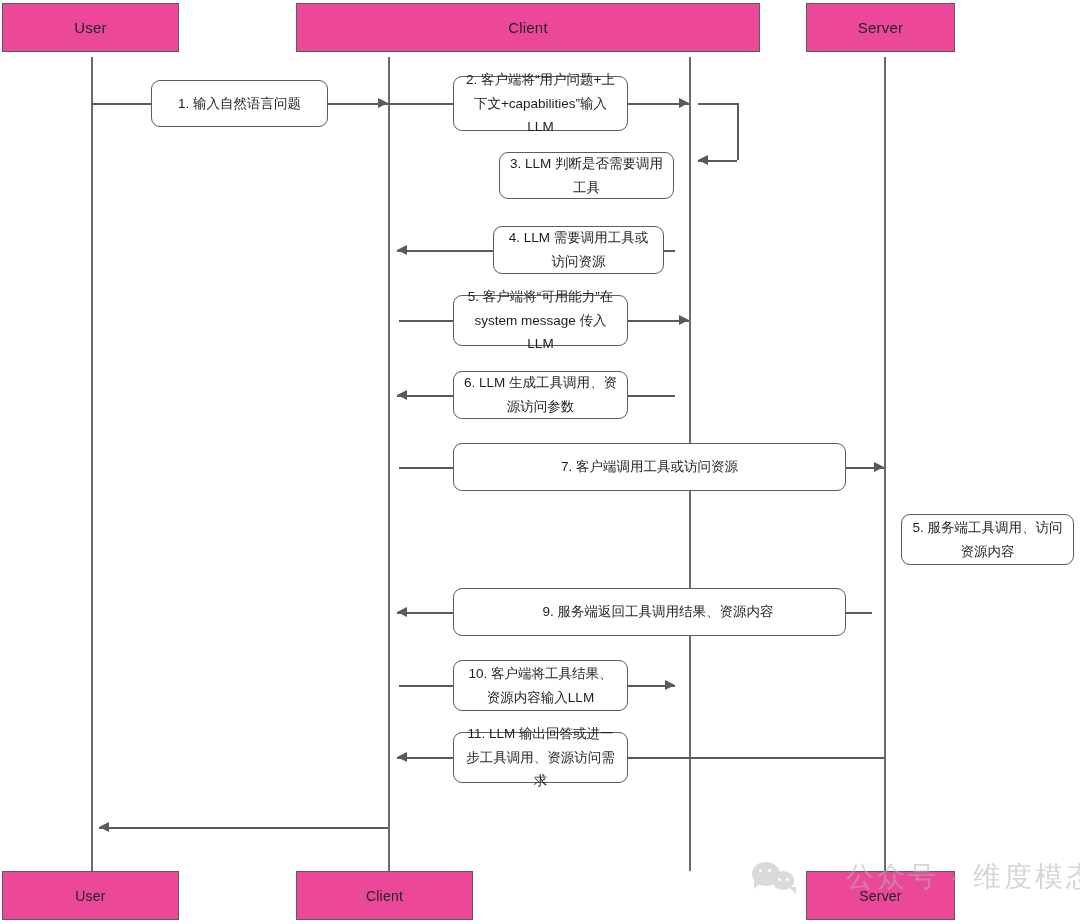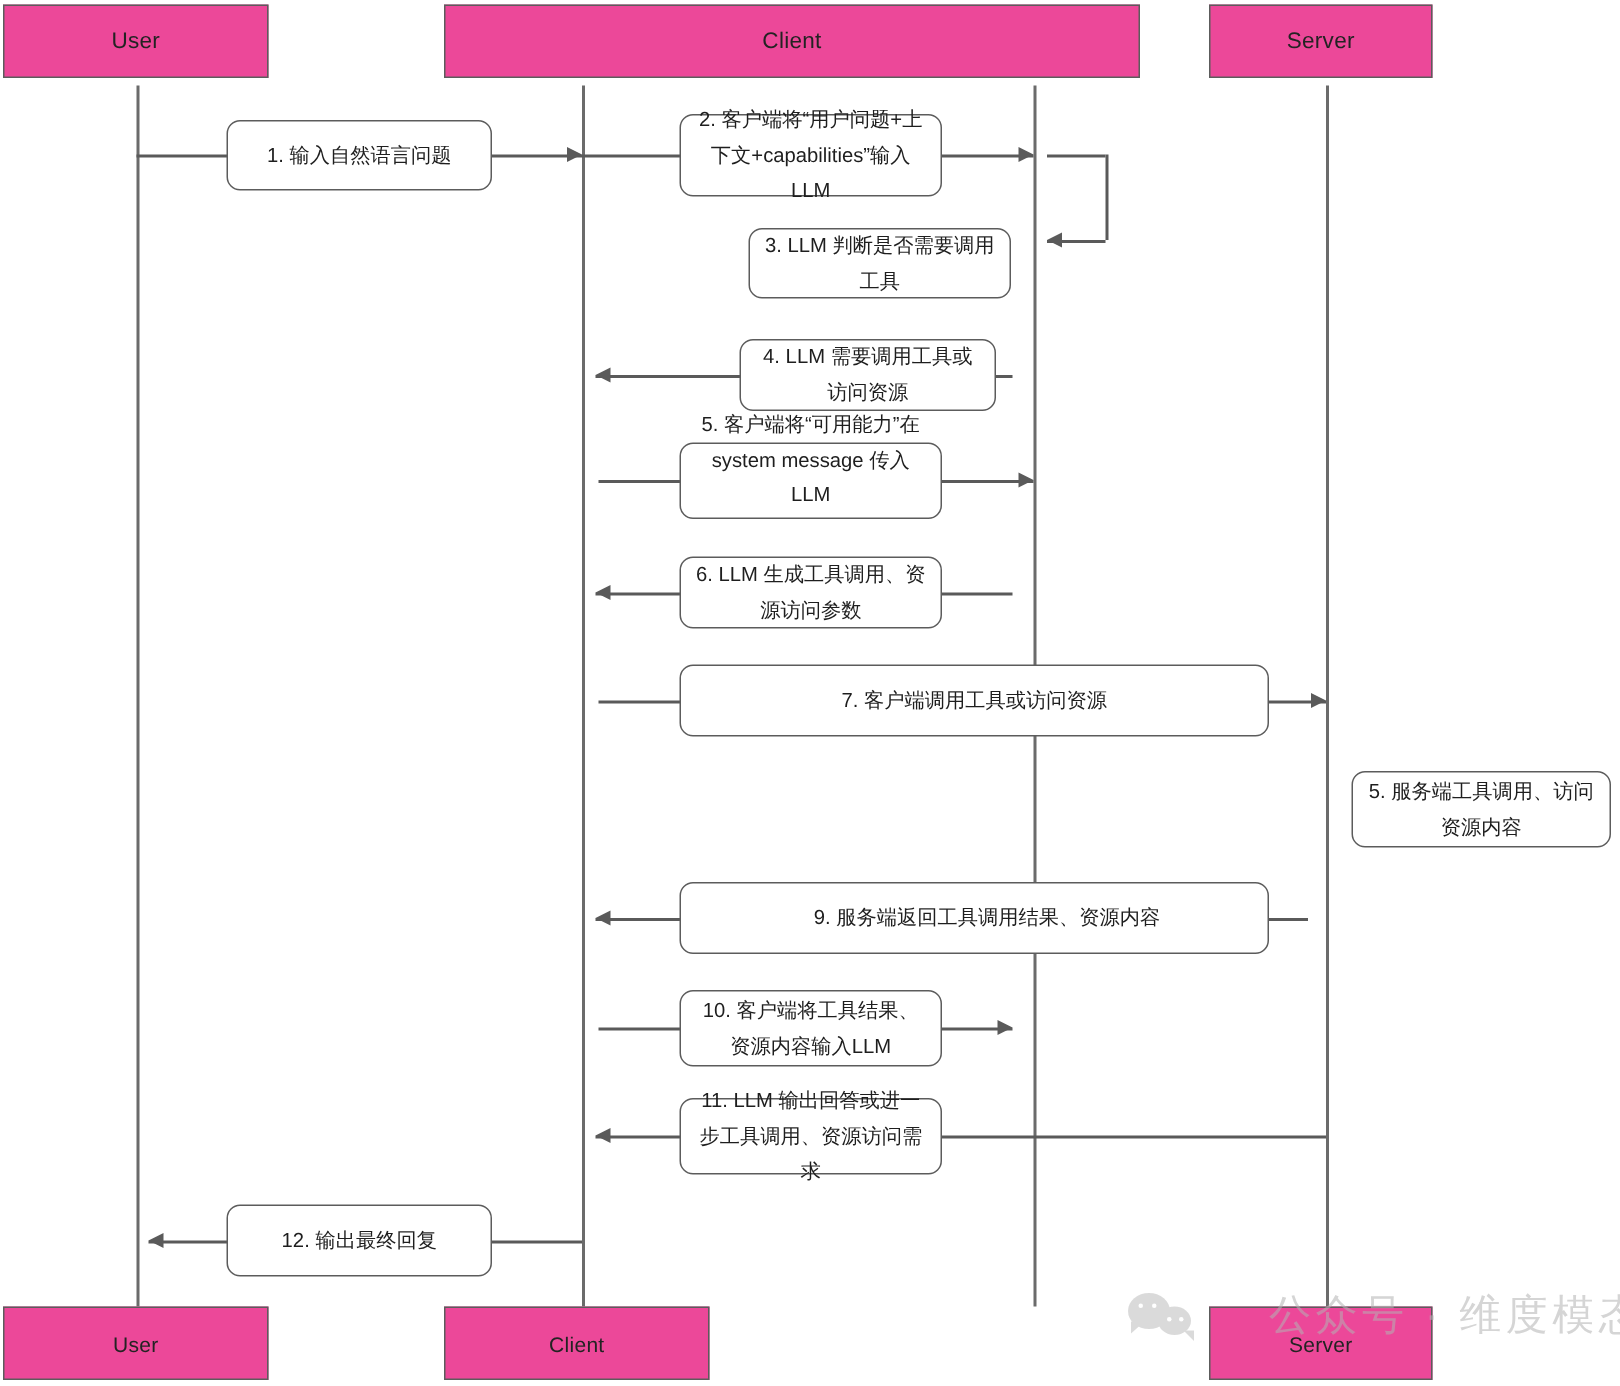--- a/index.html
+++ b/index.html
@@ -171,21 +171,21 @@
     <div class="msgbox" style="left: 499px; top: 152px; width: 175px; height: 47px;">
       <span>3. LLM 判断是否需要调用工具</span>
     </div>
     <div class="msgline" style="left: 397px; top: 250px; width: 278px;"></div>
     <div class="arrowhead left" style="top: 245.3px; left: 397px;"></div>
     <div class="msgbox" style="left: 453px; top: 226px; width: 171px; height: 48px; margin-left: 40px;">
       <span>4. LLM 需要调用工具或访问资源</span>
     </div>
     <div class="msgline" style="left: 399px; top: 320px; width: 290px;"></div>
     <div class="arrowhead right" style="top: 315.3px; left: 679px;"></div>
-    <div class="msgbox" style="left: 453px; top: 295px; width: 175px; height: 51px; align-items: flex-end;">
+    <div class="msgbox" style="left: 453px; top: 295px; width: 175px; height: 51px;">
       <span>5. 客户端将“可用能力”在 system message 传入 LLM</span>
     </div>
     <div class="msgline" style="left: 397px; top: 395px; width: 278px;"></div>
     <div class="arrowhead left" style="top: 390.3px; left: 397px;"></div>
     <div class="msgbox" style="left: 453px; top: 371px; width: 175px; height: 48px;">
       <span>6. LLM 生成工具调用、资源访问参数</span>
     </div>
     <div class="msgline" style="left: 399px; top: 467px; width: 485px;"></div>
     <div class="arrowhead right" style="top: 462.3px; left: 874px;"></div>
     <div class="msgbox" style="left: 453px; top: 443px; width: 393px; height: 48px;">
@@ -205,23 +205,20 @@
     <div class="msgbox" style="left: 453px; top: 660px; width: 175px; height: 51px;">
       <span>10. 客户端将工具结果、资源内容输入LLM</span>
     </div>
     <div class="msgline" style="left: 397px; top: 757px; width: 487px;"></div>
     <div class="arrowhead left" style="top: 752.3px; left: 397px;"></div>
     <div class="msgbox" style="left: 453px; top: 732px; width: 175px; height: 51px;">
       <span>11. LLM 输出回答或进一步工具调用、资源访问需求</span>
     </div>
     <div class="msgline" style="left: 99px; top: 827px; width: 289px;"></div>
     <div class="arrowhead left" style="top: 822.3px; left: 99px;"></div>
-    <div class="msgbox" style="left: 151px; top: 803px; width: 177px; height: 48px;">
-      <span>12. 输出最终回复</span>
-    </div>
     <div class="loop-seg" style="left: 698px; top: 103px; width: 39px; height: 1.6px;"></div>
     <div class="loop-seg" style="left: 737px; top: 103px; width: 1.6px; height: 57px;"></div>
     <div id="watermark" style="left: 752px; top: 858px;">
       <div class="wm-logo">
         <div class="bub big"></div>
         <div class="tail-a"></div>
         <div class="bub small"></div>
         <div class="tail-b"></div>
         <div class="dot" style="left:7px;top:9px"></div>
         <div class="dot" style="left:16px;top:9px"></div>

